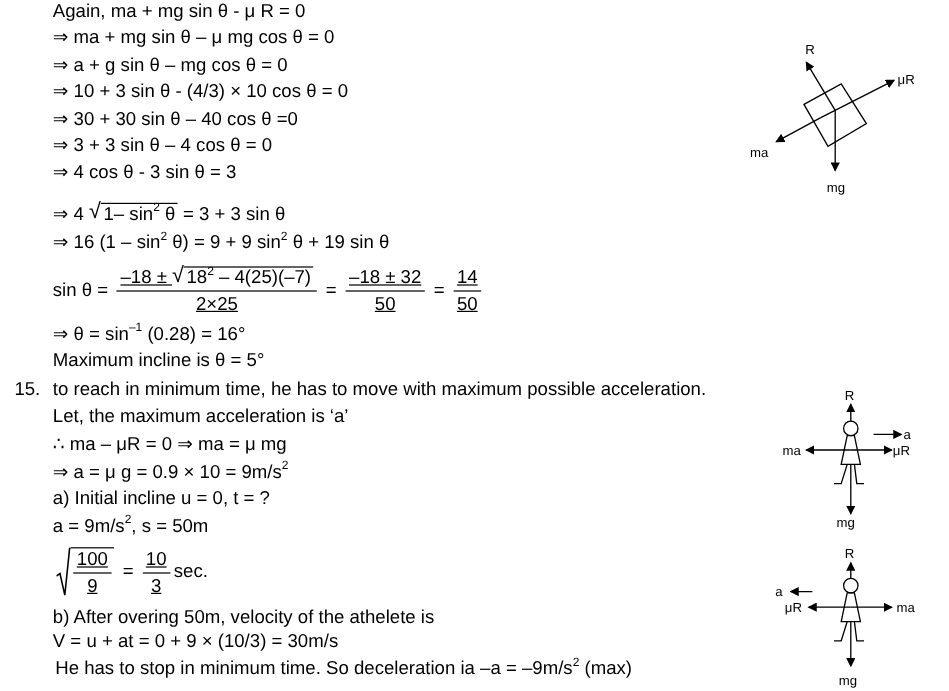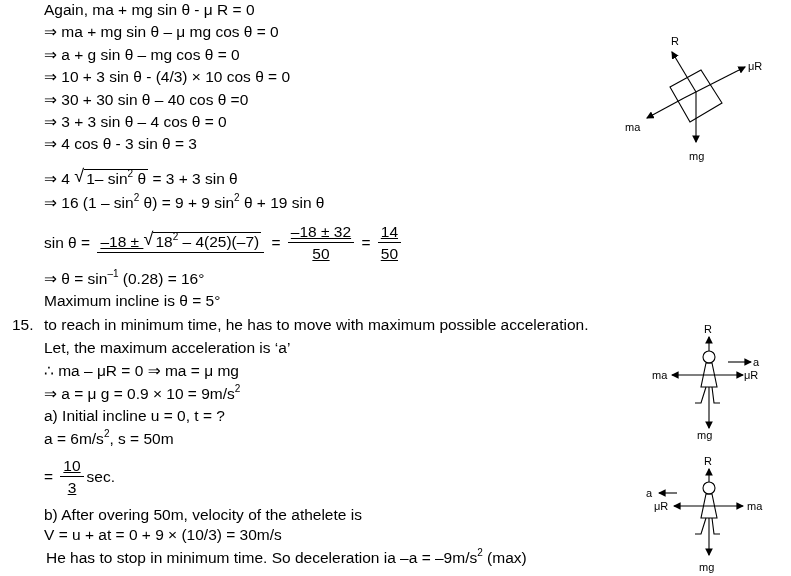--- a/index.html
+++ b/index.html
@@ -37,20 +37,21 @@
 </div>
 
 <div class="ln" style="top:194px">
   <span>⇒ 16 (1 – sin</span><sup>2</sup><span> θ) = 9 + 9 sin</span><sup>2</sup><span> θ + 19 sin θ</span>
 </div>
 
 <div class="ln" style="top:222px; line-height:normal;">
   <span style="vertical-align:middle">sin θ = </span>
   <span class="frac">
     <span class="n"><span>–18 ± </span><span class="sqrt"><span class="rad">√</span><span class="body"><span>18</span><sup>2</sup><span> – 4(25)(–7)</span></span></span></span>
+    <span class="d">2×25</span>
   </span>
   <span style="vertical-align:middle"> = </span>
   <span class="frac">
     <span class="n">–18 ± 32</span>
     <span class="d">50</span>
   </span>
   <span style="vertical-align:middle"> = </span>
   <span class="frac">
     <span class="n">14</span>
     <span class="d">50</span>
@@ -64,24 +65,30 @@
 
 <div class="num" style="top:316px">15.</div>
 <div class="ln" style="top:316px">to reach in minimum time, he has to move with maximum possible acceleration.</div>
 <div class="ln" style="top:339px">Let, the maximum acceleration is  ‘a’</div>
 <div class="ln" style="top:362px">∴ ma – μR = 0 ⇒ ma = μ mg</div>
 <div class="ln" style="top:385px">
   <span>⇒ a = μ g = 0.9 × 10 = 9m/s</span><sup>2</sup>
 </div>
 <div class="ln" style="top:407px">a) Initial incline u = 0, t = ?</div>
 <div class="ln" style="top:430px">
-  <span>a = 6m/s</span><sup>2</sup><span>,  s = 50m</span>
+  <span>a = 9m/s</span><sup>2</sup><span>,  s = 50m</span>
 </div>
 
 <div class="ln" style="top:456px; line-height:normal;">
+  <span class="sqrt-big">
+    <svg width="12" height="42">
+        <polyline points="0,24 3,22 7,40 11,1 12,1" fill="none" stroke="#000" stroke-width="1.3"></polyline>
+      </svg>
+    <span class="inner"><span class="frac" style="margin:0"><span class="n">100</span><span class="d">9</span></span></span>
+  </span>
   <span style="vertical-align:middle"> = </span>
   <span class="frac">
     <span class="n">10</span>
     <span class="d">3</span>
   </span><span style="vertical-align:middle">sec.</span>
 </div>
 
 <div class="ln" style="top:506px">b) After overing 50m, velocity of the athelete is</div>
 <div class="ln" style="top:526px">V = u + at = 0 + 9 × (10/3) = 30m/s</div>
 <div class="ln" style="top:549px; left:46px">

